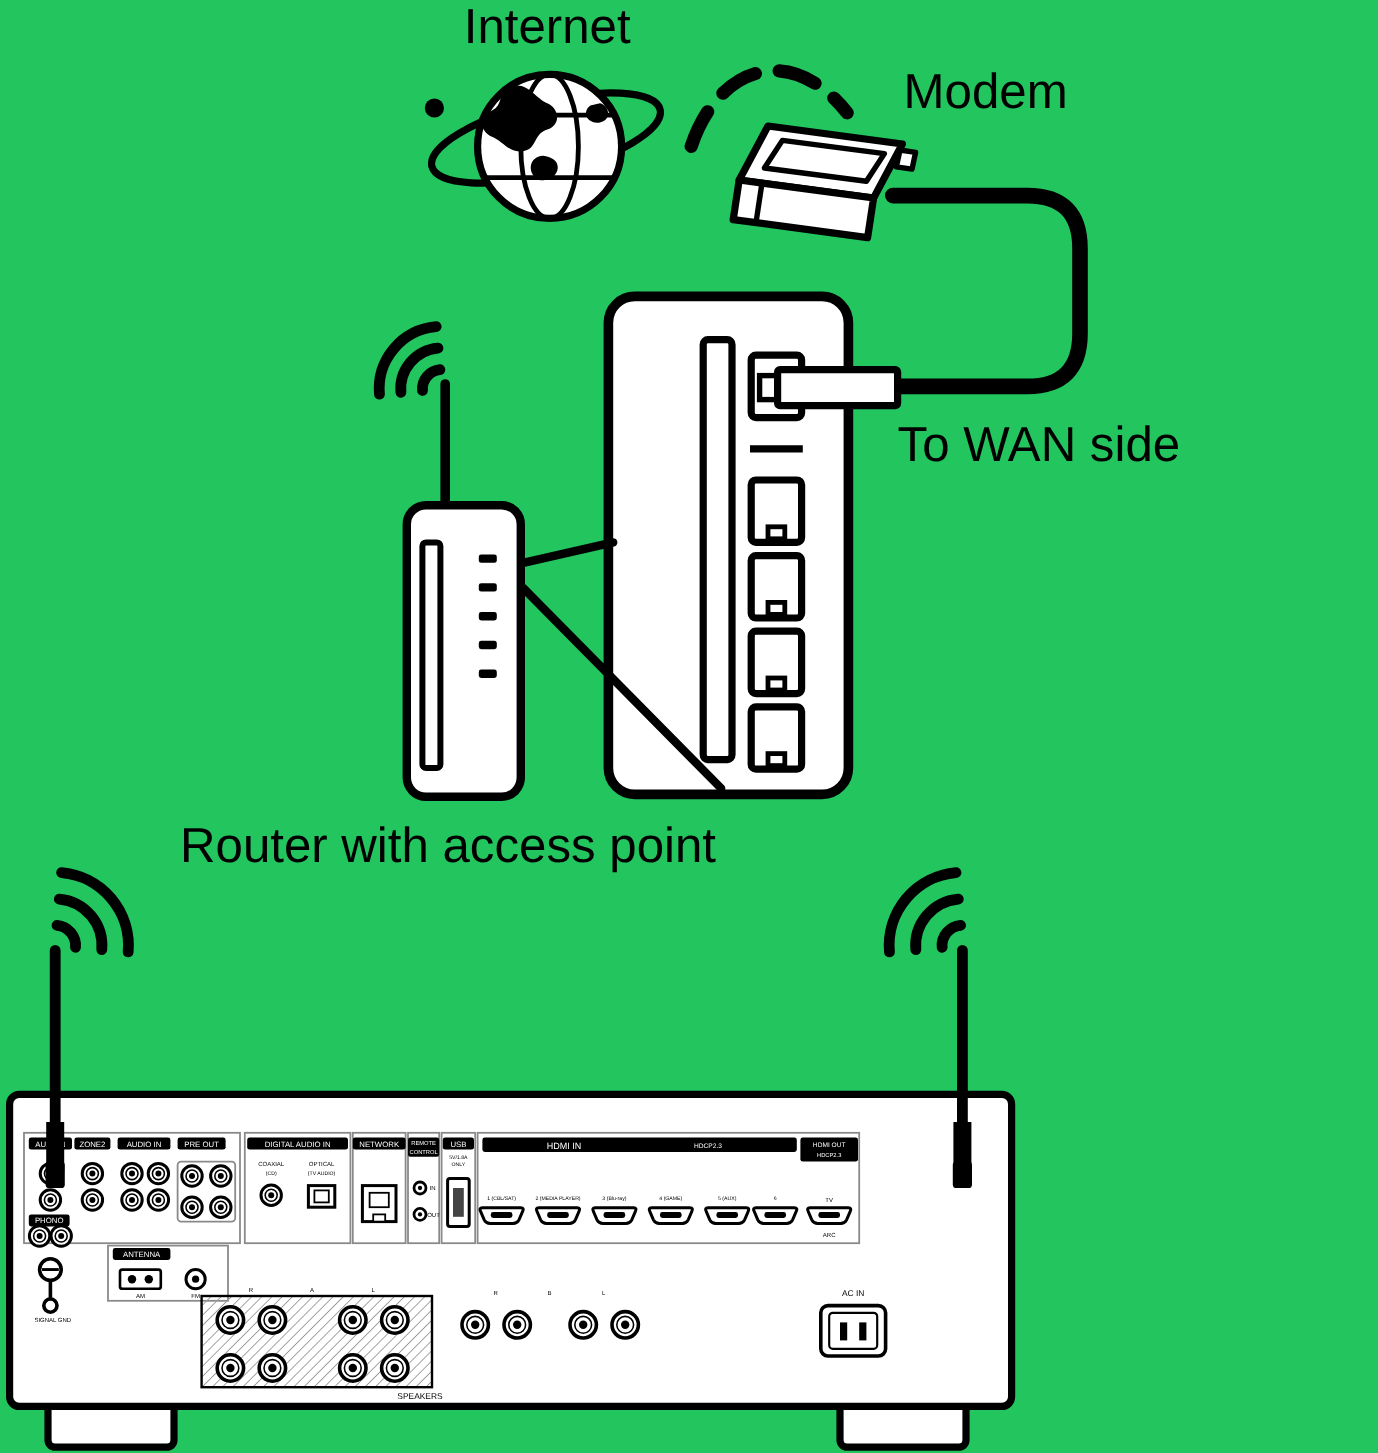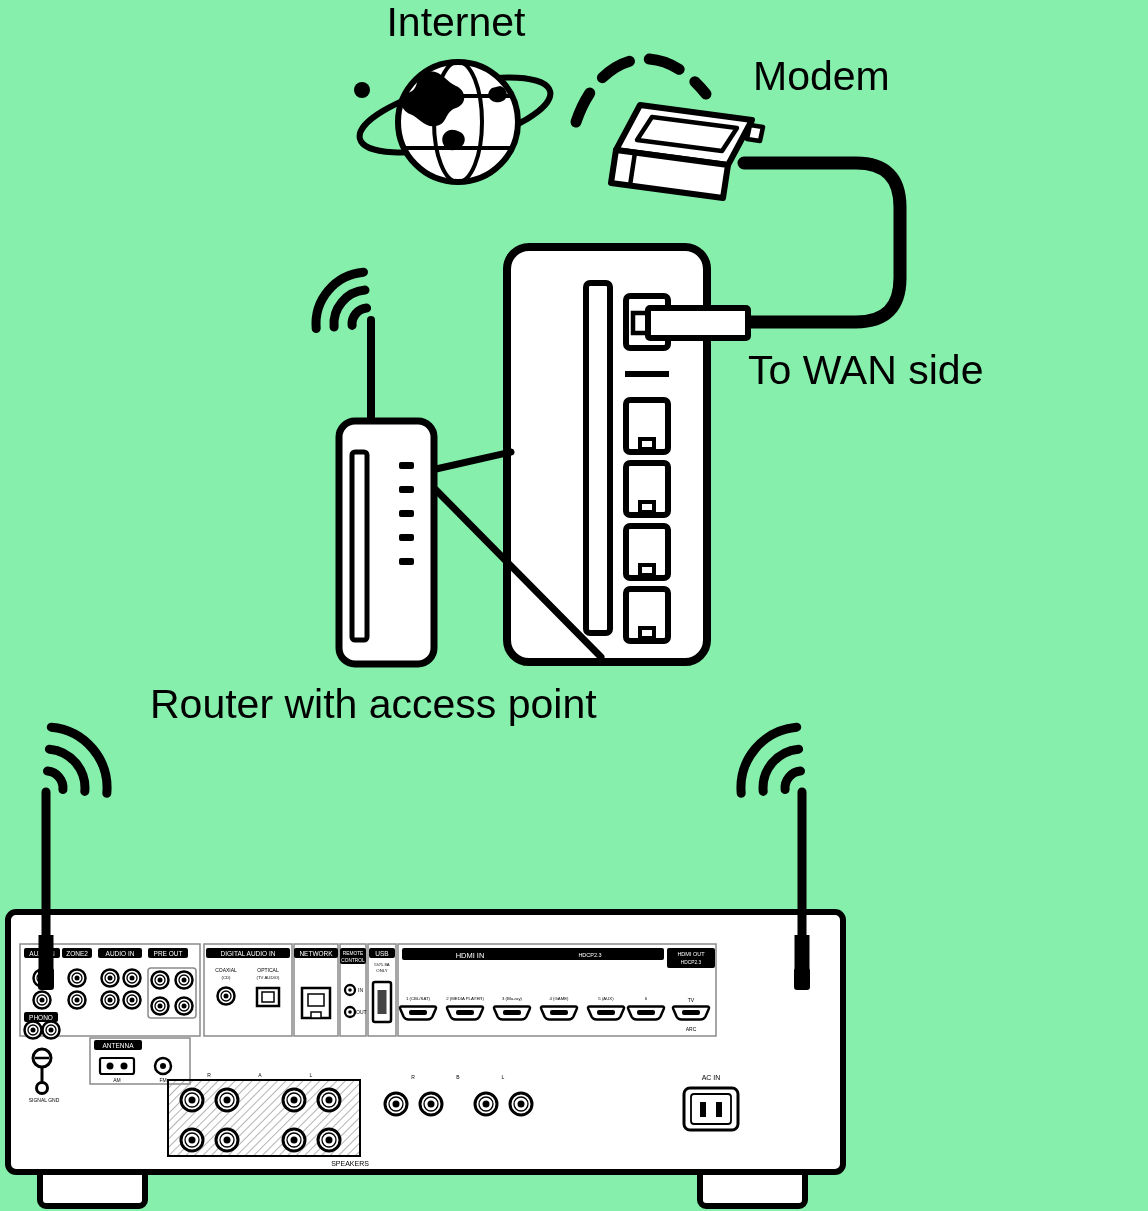--- a/index.html
+++ b/index.html
@@ -1,16 +1,16 @@
 <!DOCTYPE html>
 <html><head>
 <meta charset="utf-8">
 <style>
   html,body{margin:0;padding:0;background:#fff;}
-  .page{position:relative;width:1148px;height:1211px;background:#86efac;overflow:hidden;
+  .page{position:relative;width:1148px;height:1211px;background:#22c55e;overflow:hidden;
         font-family:"Liberation Sans",sans-serif;}
   svg{display:block;}
   text{font-family:"Liberation Sans",sans-serif;fill:#000;}
   .caption{font-size:41px;fill:#000;}
   .cap-mid{text-anchor:middle;}
   .lbl{fill:#fff;font-size:6.5px;text-anchor:middle;}
   .lbl-big{fill:#fff;font-size:7.5px;text-anchor:middle;}
   .lbl-sm{fill:#fff;font-size:5.5px;text-anchor:middle;}
   .lbl-xs{fill:#fff;font-size:4.8px;text-anchor:middle;}
   .tiny{font-size:5px;text-anchor:middle;fill:#000;}

